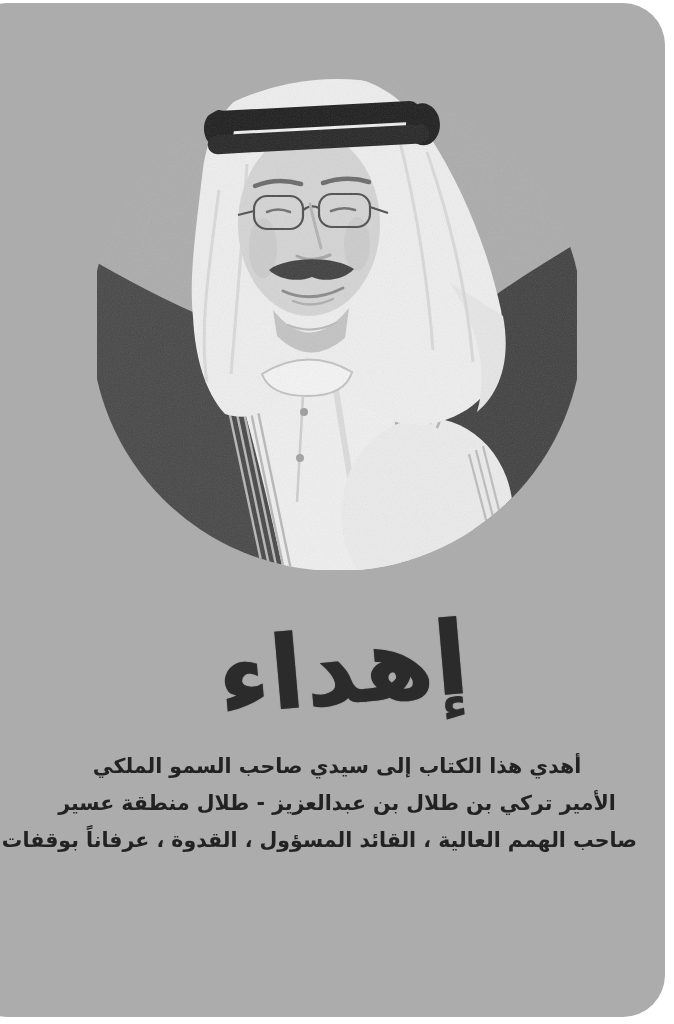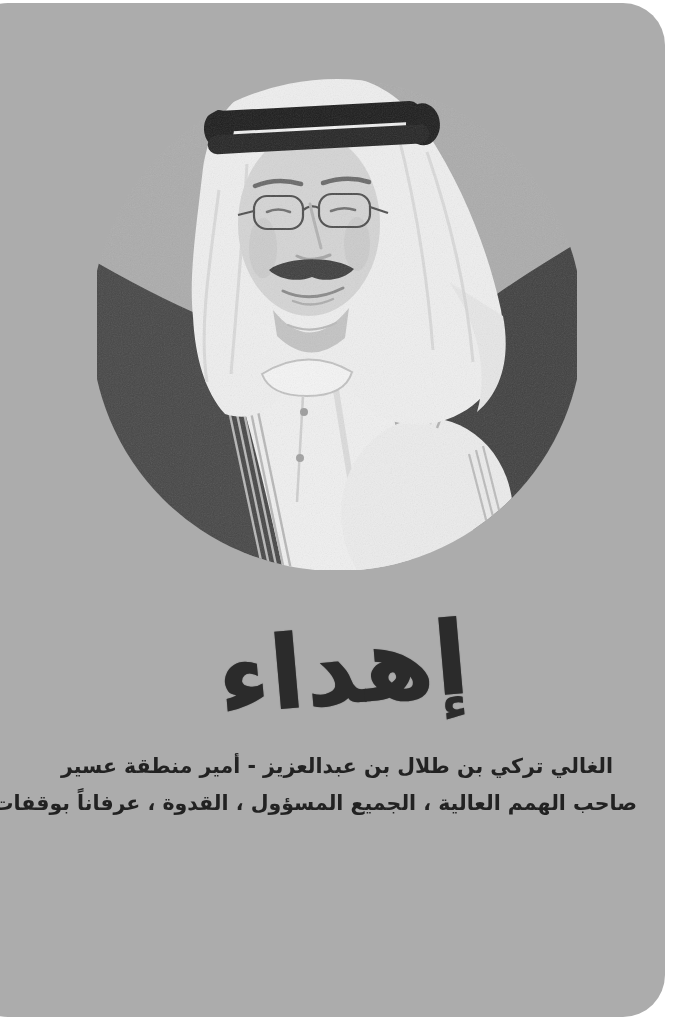--- a/index.html
+++ b/index.html
@@ -169,16 +169,17 @@
         <rect x="-20" y="-20" width="520" height="540" filter="url(#grain)" opacity="0.16"></rect>
       </g>
     </svg>
   </div>
 
   <div class="calligraphy">
     <span class="word">إهداء</span>
   </div>
 
   <div class="dedication">
-    <div class="line">الغالي تركي بن طلال بن عبدالعزيز - أمير منطقة عسير</div>
-    <div class="line">صاحب الهمم العالية ، الجميع المسؤول ، القدوة ، عرفاناً بوقفات</div>
+    <div class="line">أهدي هذا الكتاب إلى سيدي صاحب السمو الملكي</div>
+    <div class="line">الأمير تركي بن طلال بن عبدالعزيز - طلال منطقة عسير</div>
+    <div class="line">صاحب الهمم العالية ، القائد المسؤول ، القدوة ، عرفاناً بوقفات</div>
   </div>
 </div>
 
 </body></html>

